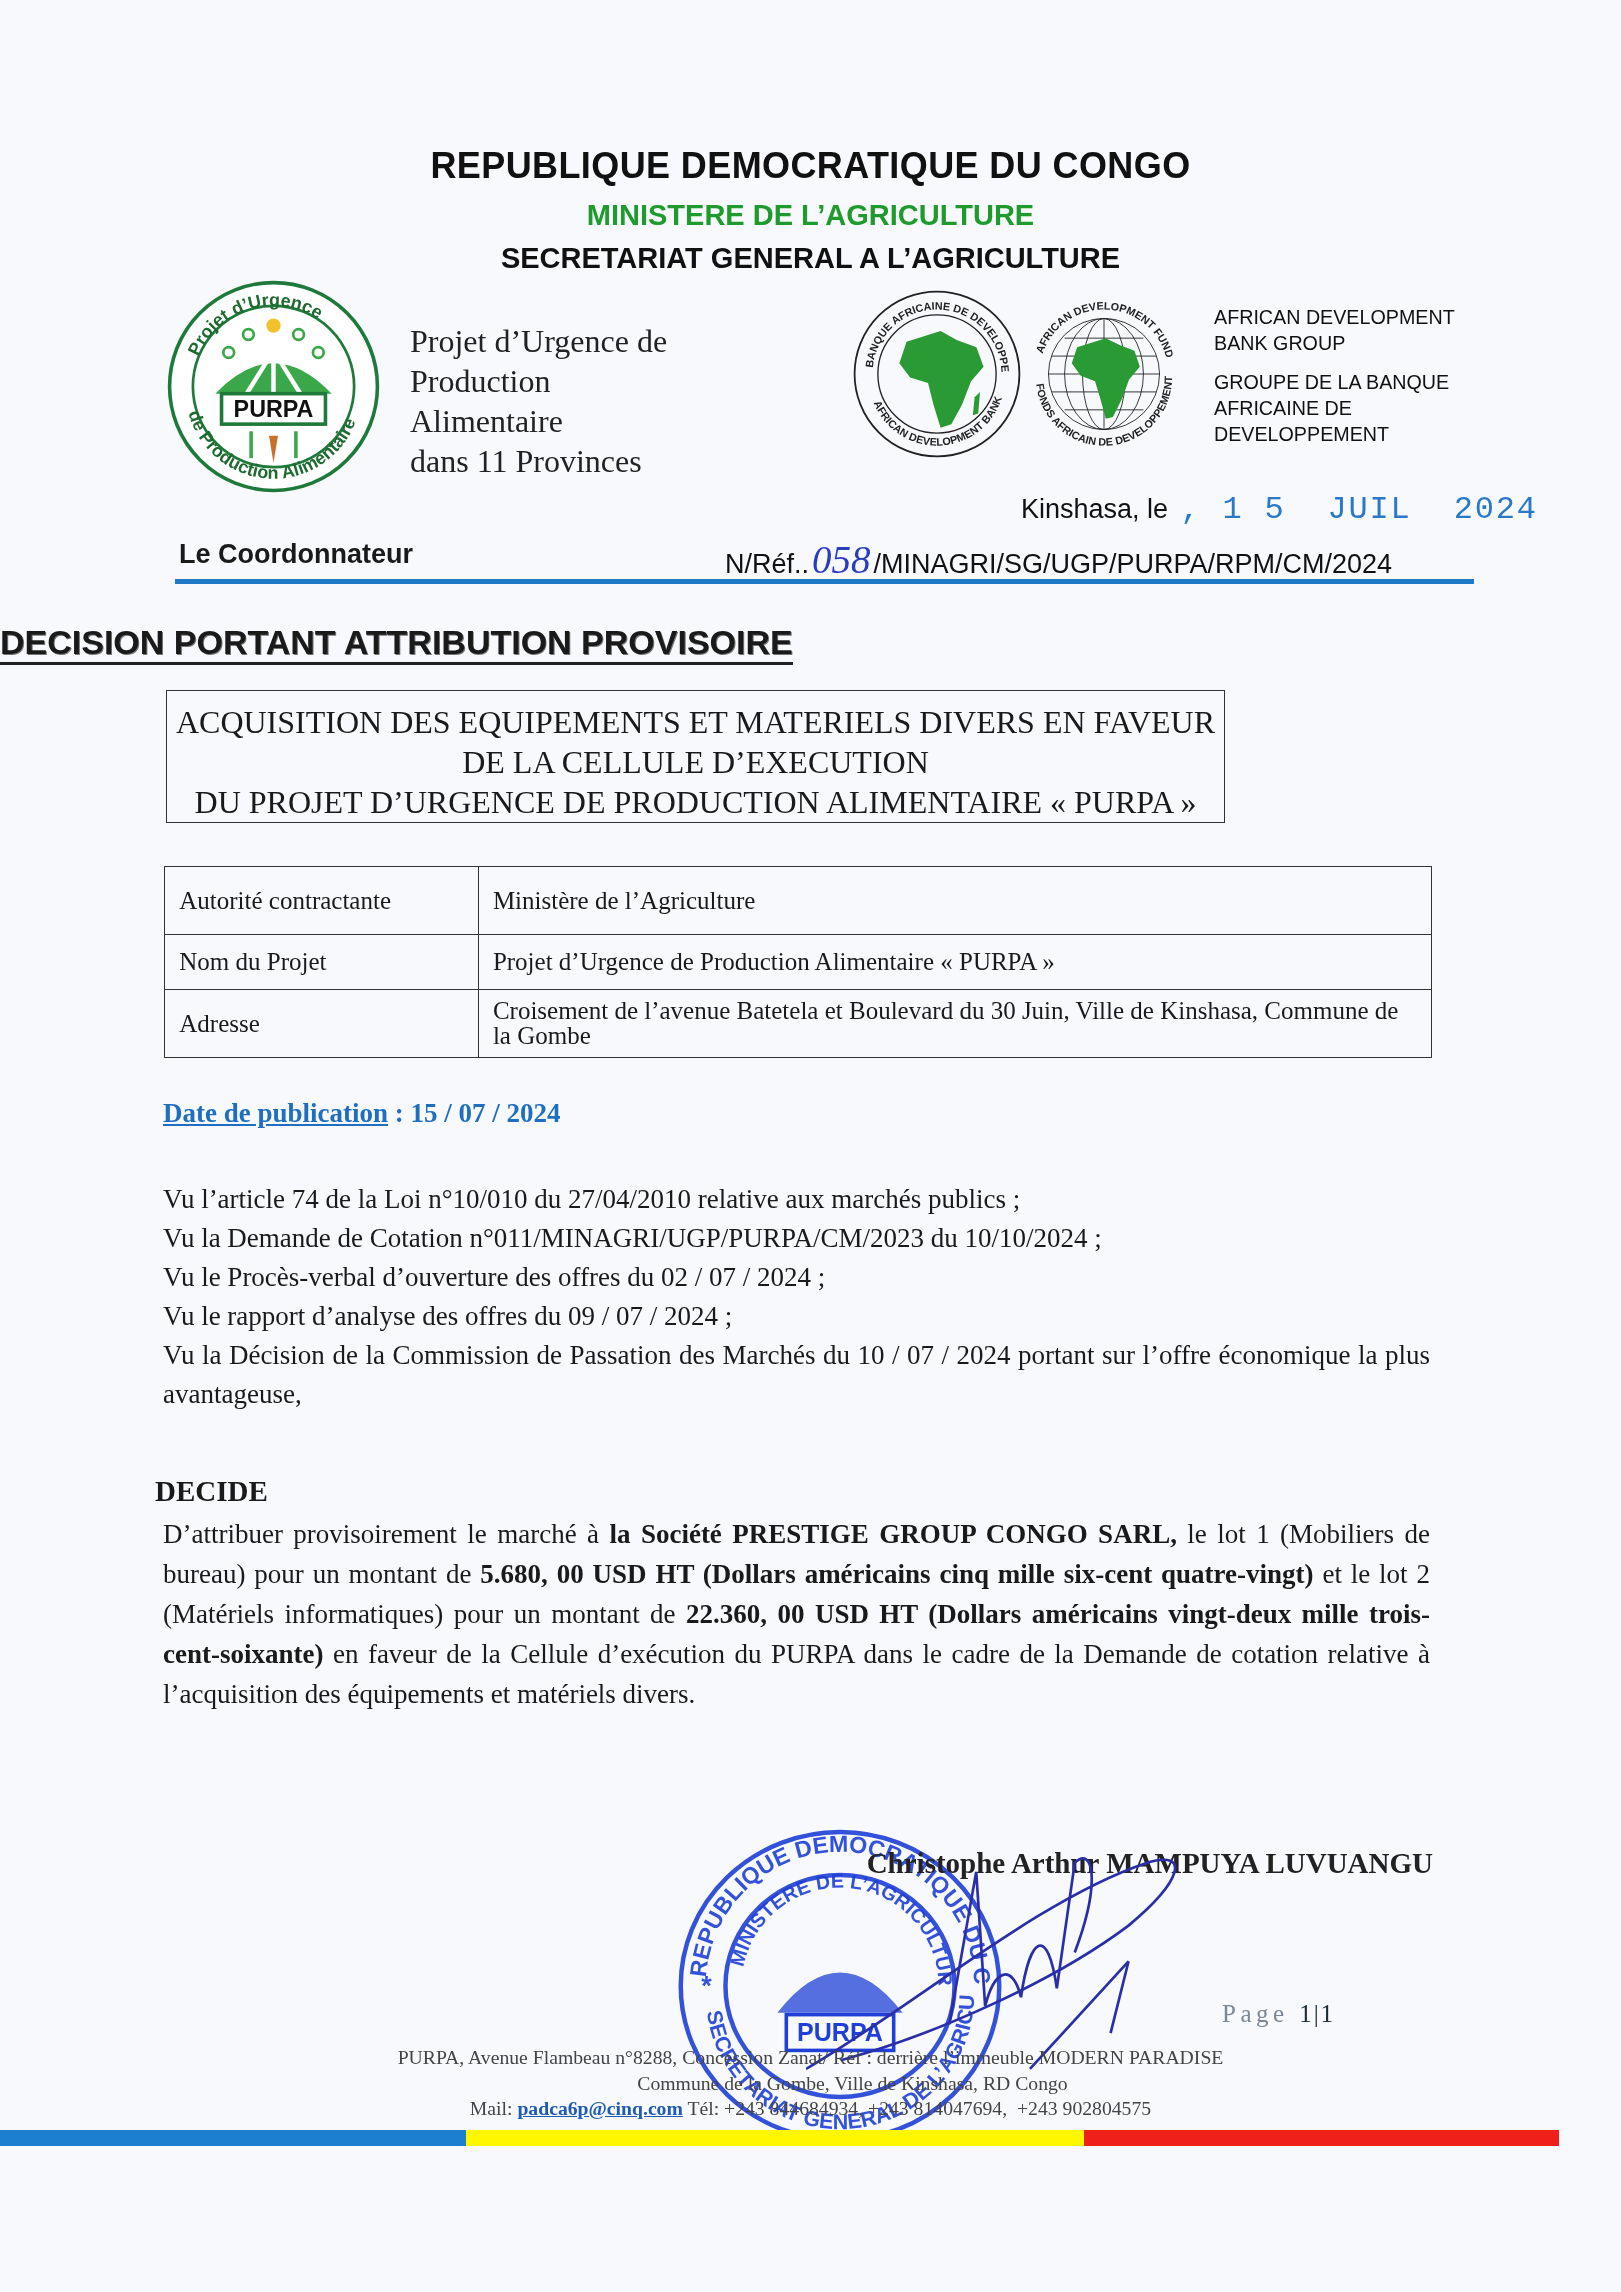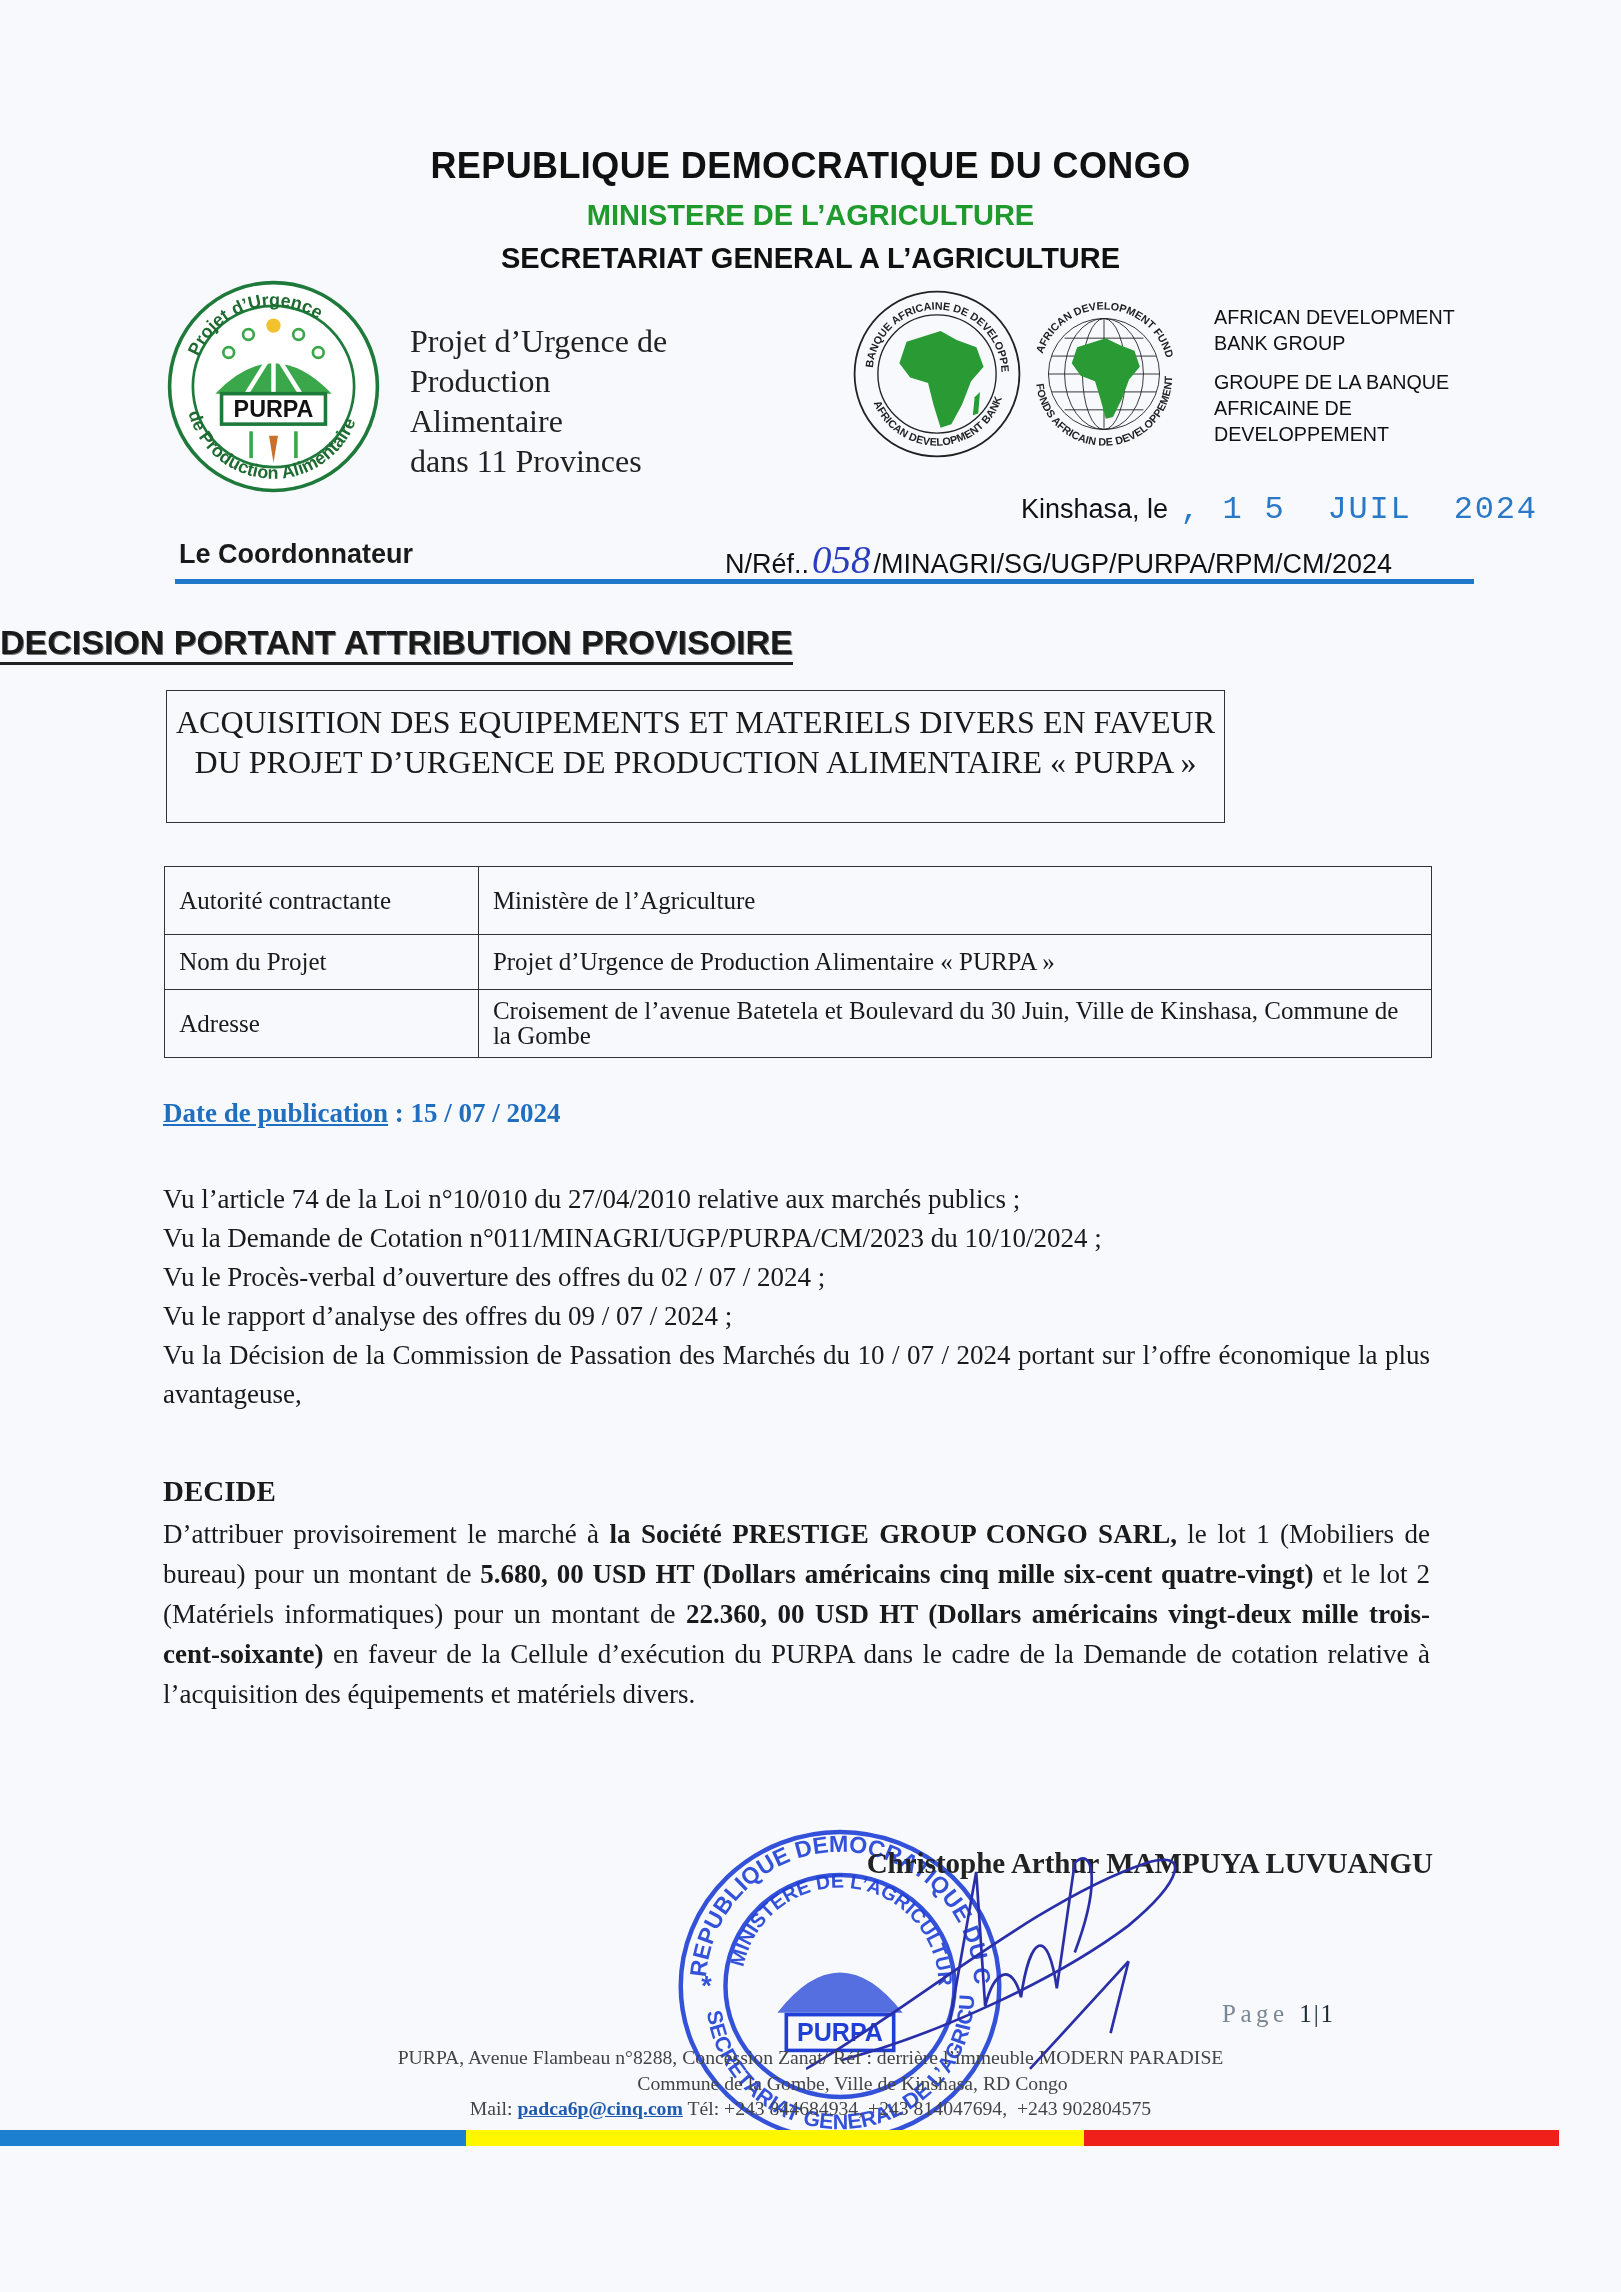--- a/index.html
+++ b/index.html
@@ -44,21 +44,21 @@
   table.info tr.r1 td { height:49px; }
   table.info tr.r2 td { height:36px; }
   table.info tr.r3 td { height:56px; line-height:25px; padding-top:5.4px; padding-bottom:5.4px; }
 
   .pubdate { left:163px; top:1098px; font-size:27px; font-weight:bold; color:#1f6ec0; }
   .pubdate .u { text-decoration:underline; }
 
   .vu { left:163px; top:1180px; width:1267px; font-size:27px; line-height:39px; }
   .vu div { margin:0; }
 
-  .decide-h { left:163px; top:1475px; font-size:29px; font-weight:bold; }
+  .decide-h { left:155px; top:1475px; font-size:29px; font-weight:bold; }
   .decide-p { left:163px; top:1514px; width:1267px; font-size:27px; line-height:40px; text-align:justify; }
 
   .signer { left:788px; top:1847px; width:645px; text-align:right; font-size:29px; font-weight:bold; color:#222; }
   .pagenum { left:1222px; top:2000px; font-family:Liberation Serif, serif; font-size:25px; letter-spacing:4.5px; color:#7b8794; }
   .pagenum b { color:#1d2b35; font-weight:normal; letter-spacing:1.8px; }
 
   .stamp-seal { left:670px; top:1816px; width:340px; height:340px; }
   .signature { left:806px; top:1827px; width:430px; height:251px; }
 
   .footer { left:0; width:1621px; text-align:center; font-size:19.7px; color:#444; font-family:"Liberation Serif", serif; }
@@ -163,20 +163,21 @@
 <div class="abs coord sans">Le Coordonnateur</div>
 <div class="abs ref sans">
   <span>N/Réf..</span><span class="hand">058</span><span>/MINAGRI/SG/UGP/PURPA/RPM/CM/2024</span>
 </div>
 <div class="abs rule-blue"></div>
 
 <div class="abs doc-title"><span>DECISION PORTANT ATTRIBUTION PROVISOIRE</span></div>
 
 <div class="abs boxed serif">
   <div>ACQUISITION DES EQUIPEMENTS ET MATERIELS DIVERS EN FAVEUR</div>
+  <div>DE LA CELLULE D’EXECUTION</div>
   <div>DU PROJET D’URGENCE DE PRODUCTION ALIMENTAIRE « PURPA »</div>
 </div>
 
 <table class="info serif">
   <tbody>
       <tr class="r1">
     <td class="lbl">Autorité contractante</td>
     <td>Ministère de l’Agriculture</td>
   </tr>
   <tr class="r2">

